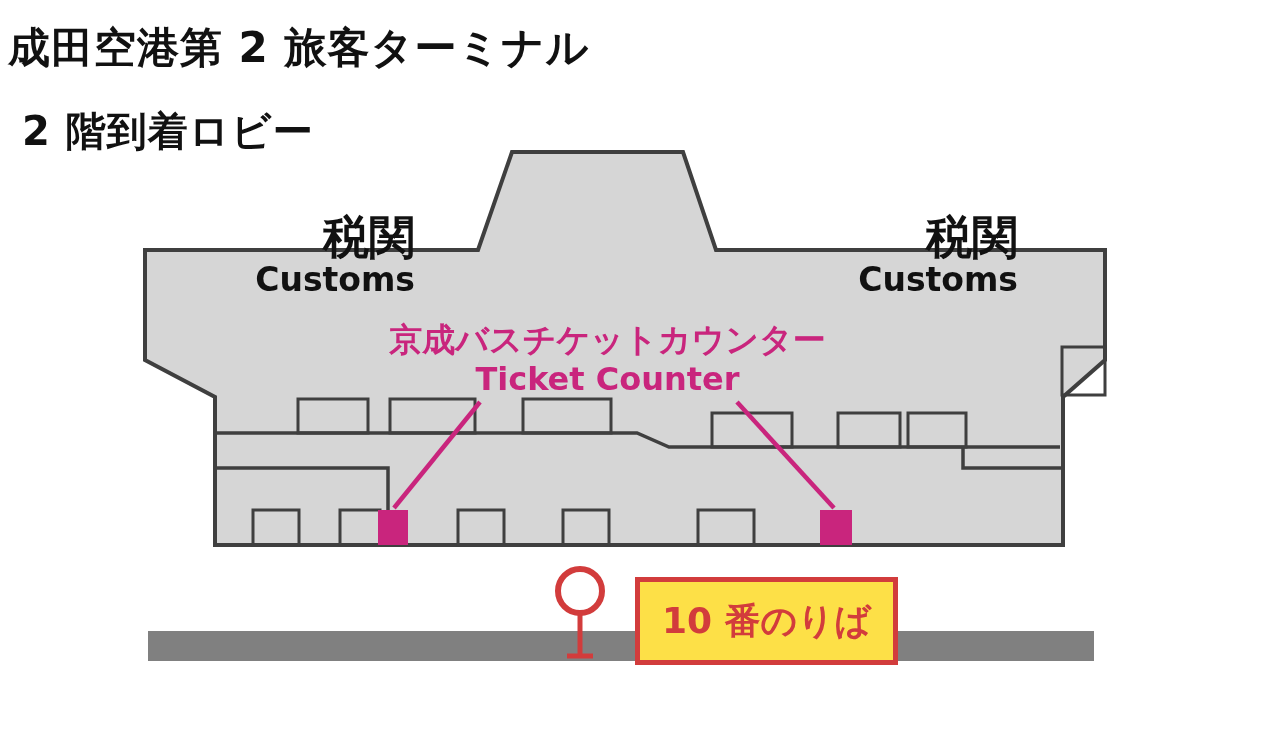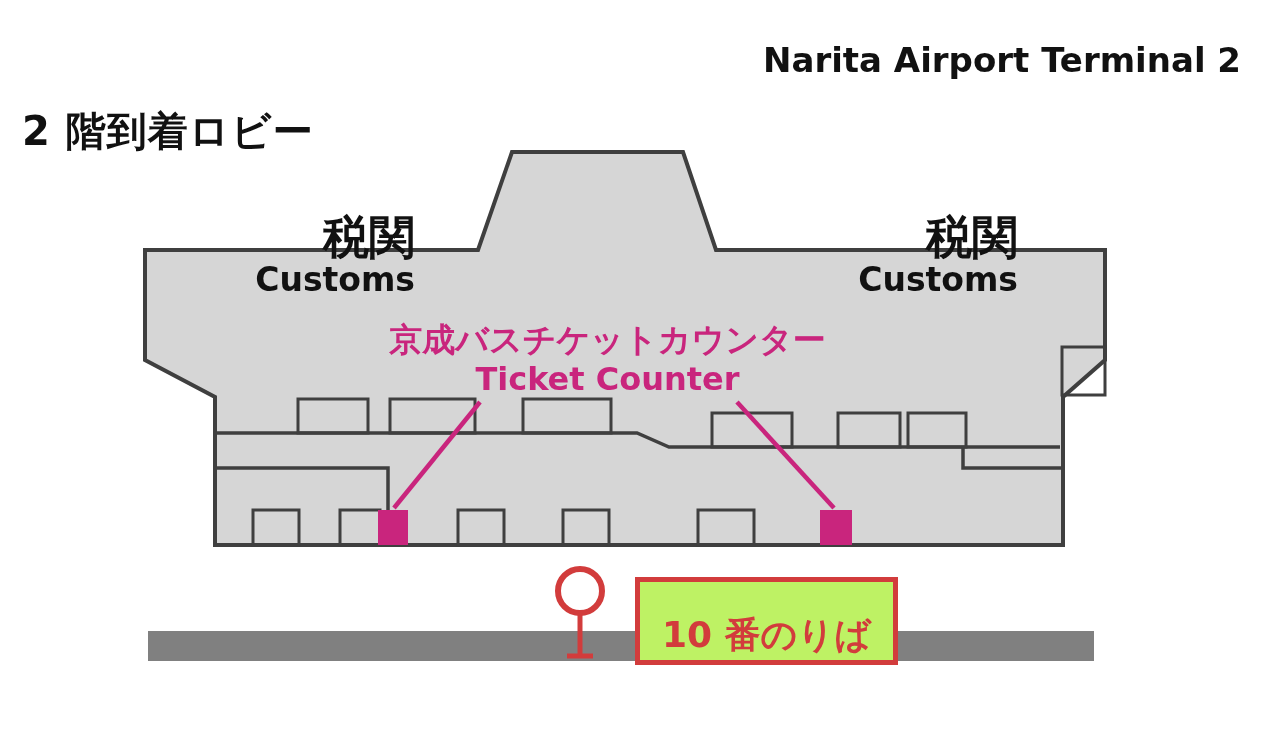--- a/index.html
+++ b/index.html
@@ -22,22 +22,22 @@
   .floor-en{left:28px;top:166px;font-size:31px;}
   .customs{z-index:2;text-align:right;color:var(--text-black);font-weight:bold;}
   .customs-left{left:230px;top:212px;width:185px;}
   .customs-right{left:828px;top:212px;width:190px;}
   .customs .jp{font-size:46px;line-height:50px;}
   .customs .en{font-size:33px;line-height:36px;}
   .ticket-label{left:380px;top:320px;width:455px;z-index:2;text-align:center;color:var(--pink-accent);font-weight:bold;}
   .ticket-label .jp{font-size:33px;line-height:40px;}
   .ticket-label .en{font-size:32px;line-height:38px;text-align:center;}
   .bus-badge{left:635px;top:577px;width:263px;height:88px;z-index:3;
-    background:#bef264;border:5px solid var(--red-accent);
-    display:flex;align-items:flex-end;justify-content:center;}
+    background:#fde047;border:5px solid var(--red-accent);
+    display:flex;align-items:center;justify-content:center;}
   .bus-badge span{color:var(--red-accent);font-size:36px;font-weight:bold;white-space:nowrap;}
   
   .building{fill:var(--building-fill);stroke:var(--building-outline);stroke-width:4;stroke-linejoin:miter;}
   .wall{fill:none;stroke:var(--building-outline);stroke-width:3.5;}
   .room{fill:none;stroke:var(--building-outline);stroke-width:3;}
   .pink-fill{fill:var(--pink-accent);stroke:none;}
   .pink-line{stroke:var(--pink-accent);stroke-width:4.5;fill:none;}
   .road{fill:var(--road-gray);stroke:none;}
   .bus-pole{stroke:var(--red-accent);fill:#ffffff;}
 </style>
@@ -76,21 +76,21 @@
 
     <rect class="road" x="148" y="631" width="946" height="30"></rect>
 
     <g>
       <line class="bus-pole" x1="580" y1="614" x2="580" y2="656" stroke-width="5"></line>
       <line class="bus-pole" x1="567" y1="656" x2="593" y2="656" stroke-width="5"></line>
       <circle class="bus-pole" cx="580" cy="591" r="22" stroke-width="6"></circle>
     </g>
   </svg>
 
-  <div class="abs txt title-en">Narita Airport Terminal 2</div>
+  <div class="abs txt title-jp">成田空港第 2 旅客ターミナル</div>
   <div class="abs txt floor-jp">2 階到着ロビー</div>
 
   <div class="abs customs customs-left">
     <div class="jp">税関</div>
     <div class="en">Customs</div>
   </div>
   <div class="abs customs customs-right">
     <div class="jp">税関</div>
     <div class="en">Customs</div>
   </div>

